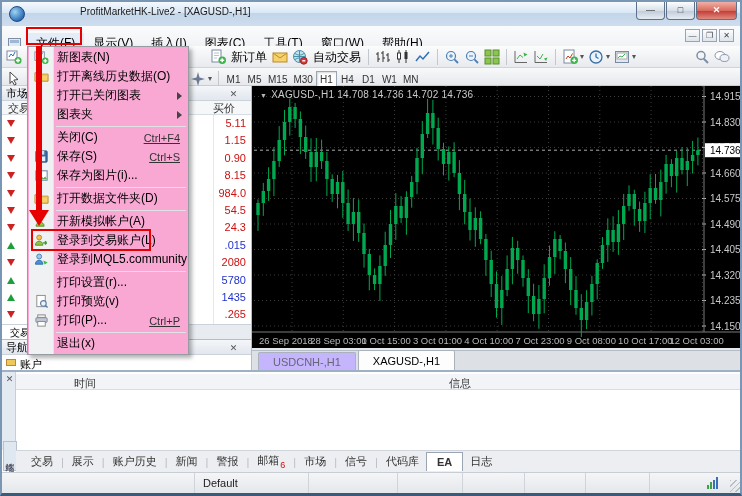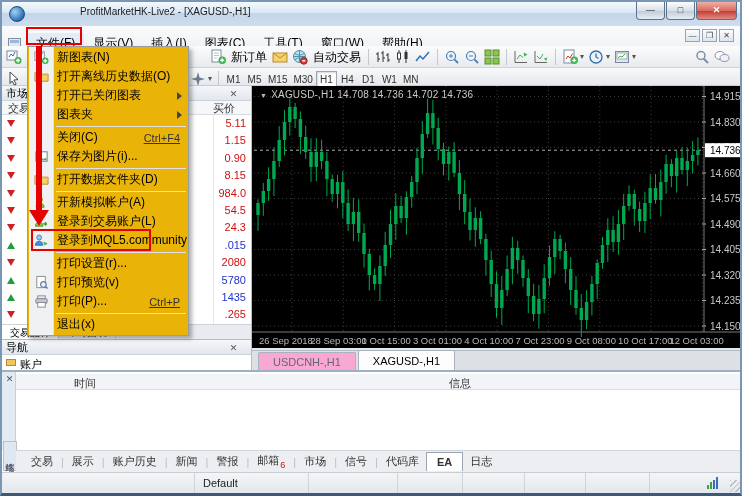--- a/index.html
+++ b/index.html
@@ -70,21 +70,21 @@
   .mw-tab.active{ background:#fff; color:#000; }
   .nav{ position:absolute; left:0; top:337px; width:250px; height:31px; background:#fff; border-right:1px solid #b4bcc7; border-top:1px solid #b4bcc7;}
   .nav-item{ font-size:11px; padding:2px 0 0 18px; position:relative;}
   .nav-item .nfold{ position:absolute; left:4px; top:4px; width:10px; height:7px; background:#f0c75a; border:1px solid #b98a2e;}
   
   .chartwin{ position:absolute; left:250px; top:84px; width:492px; height:284px; background:#e4e7eb;}
   .chartblack{ position:absolute; left:0; top:0; width:492px; height:262px; background:#000; }
   .chart-header{ position:absolute; left:8px; top:3px; color:#c9c9c9; font-size:10px; z-index:5; letter-spacing:.2px;}
   .chart-header .tri{ font-size:7px; margin-right:4px; color:#b5b5b5;}
   .chart-tabs{ position:absolute; left:0; bottom:0; width:100%; height:20px; background:#dde1e6; border-top:1px solid #b4bcc7; display:flex; align-items:flex-end; padding-left:6px;}
-  .ctab{ height:18px; line-height:18px; padding:0 14px; font-size:11px; color:#667; background:#f9a8d4;
+  .ctab{ height:18px; line-height:18px; padding:0 14px; font-size:11px; color:#667; background:#c4b5fd;
     border:1px solid #aab2bd; border-bottom:none; border-radius:2px 2px 0 0; margin-right:2px;}
   .ctab.active{ background:#fdfdfd; color:#000; height:20px; line-height:20px;}
   
   .terminal{ position:absolute; left:0; top:368px; width:742px; height:102px; background:#fff; border-top:2px solid #9fb0c4;}
   .term-grip{ position:absolute; left:0; top:0; width:14px; height:78px; background:#e4eaf2; border-right:1px solid #c6cfdb;}
   .term-close{ position:absolute; left:2px; top:2px; width:11px; height:11px; font-size:9px; line-height:10px; text-align:center; color:#555;}
   .term-head{ position:absolute; left:14px; top:2px; right:0; height:16px; background:#f2f4f7; border-bottom:1px solid #d8dde3; font-size:11px; color:#333;}
   .term-col1{ position:absolute; left:50px; top:2px;margin-left:8px; } .term-col2{ position:absolute; left:433px; top:2px; }
   .term-tabs{ position:absolute; left:14px; right:0; bottom:0; height:22px; background:#eceef1; border-top:1px solid #d0d5db; display:flex; align-items:center; padding-left:8px; font-size:11px; color:#333;}
   .t-tab{ padding:2px 7px; position:relative; }
@@ -96,21 +96,21 @@
   
   .statusbar{ position:absolute; left:0; top:470px; width:742px; height:22px; background:linear-gradient(#f4f5f7,#e3e6ea);
     border-top:1px solid #c8cdd4; display:flex; font-size:11px; color:#222;}
   .st-sec{ border-right:1px solid #cfd4da; height:100%; padding:4px 8px 0 8px; }
   .st-icon{ position:absolute; right:26px; top:4px; display:flex; align-items:flex-end; gap:1px; height:12px;}
   .st-icon i{ display:block; width:2px; background:#3aa14a;}
   .st-grip{ position:absolute; right:2px; bottom:2px; width:12px; height:12px;
     background:repeating-linear-gradient(135deg,#b8bec6 0 1px,transparent 1px 4px);}
   
   .filemenu{ position:absolute; left:25px; top:44px; width:162px; z-index:40;
-    background:#eab308; border:1px solid #979ca3; box-shadow:3px 3px 4px rgba(0,0,0,.3); padding:1px 0;}
+    background:#f9a8d4; border:1px solid #979ca3; box-shadow:3px 3px 4px rgba(0,0,0,.3); padding:1px 0;}
   .filemenu:before{ content:""; position:absolute; left:1px; top:0; bottom:0; width:24px; background:#f0f1f3; border-right:1px solid #e2e3e6;}
   .m-item{ position:relative; height:19px; display:flex; align-items:center; }
   .m-ico{ width:26px; display:flex; justify-content:center; z-index:1;}
   .m-ico svg{ width:15px; height:15px;}
   .m-label{ font-size:12px; z-index:1; padding-left:3px; white-space:nowrap;}
   .m-short{ position:absolute; right:8px; font-size:11px; color:#333;text-decoration:underline;}
   .m-subarr{ position:absolute; right:6px; width:0; height:0; border-top:4px solid transparent; border-bottom:4px solid transparent; border-left:5px solid #444;}
   .m-sep{ height:4px; position:relative;}
   .m-sep:after{ content:""; position:absolute; left:28px; right:2px; top:2px; height:1px; background:#e0e2e5;}
   
@@ -684,20 +684,31 @@
       </div>
       <div class="m-sep"></div>
       <div class="m-item">
         <span class="m-ico"></span>
         <span class="m-label">关闭(C)</span>
         <span class="m-short">Ctrl+F4</span>
       </div>
       <div class="m-item">
         <span class="m-ico">
           <svg viewBox="0 0 16 16">
+            <rect x="2" y="2" width="12" height="12" rx="1" fill="#3a6ea5" stroke="#27517d"></rect>
+            <rect x="5" y="2" width="6" height="4" fill="#cfe0f0"></rect>
+            <rect x="4" y="8" width="8" height="5" fill="#e8eef5"></rect>
+          </svg>
+        </span>
+        <span class="m-label">保存(S)</span>
+        <span class="m-short">Ctrl+S</span>
+      </div>
+      <div class="m-item">
+        <span class="m-ico">
+          <svg viewBox="0 0 16 16">
             <rect x="2" y="3" width="12" height="10" fill="#fff" stroke="#5b7aa0"></rect>
             <circle cx="6" cy="6.5" r="1.3" fill="#f2c14e"></circle>
             <path d="M3 12l4-4 3 3 2-2 2 3z" fill="#69a84f"></path>
           </svg>
         </span>
         <span class="m-label">保存为图片(i)...</span>
       </div>
       <div class="m-sep"></div>
       <div class="m-item">
         <span class="m-ico">

